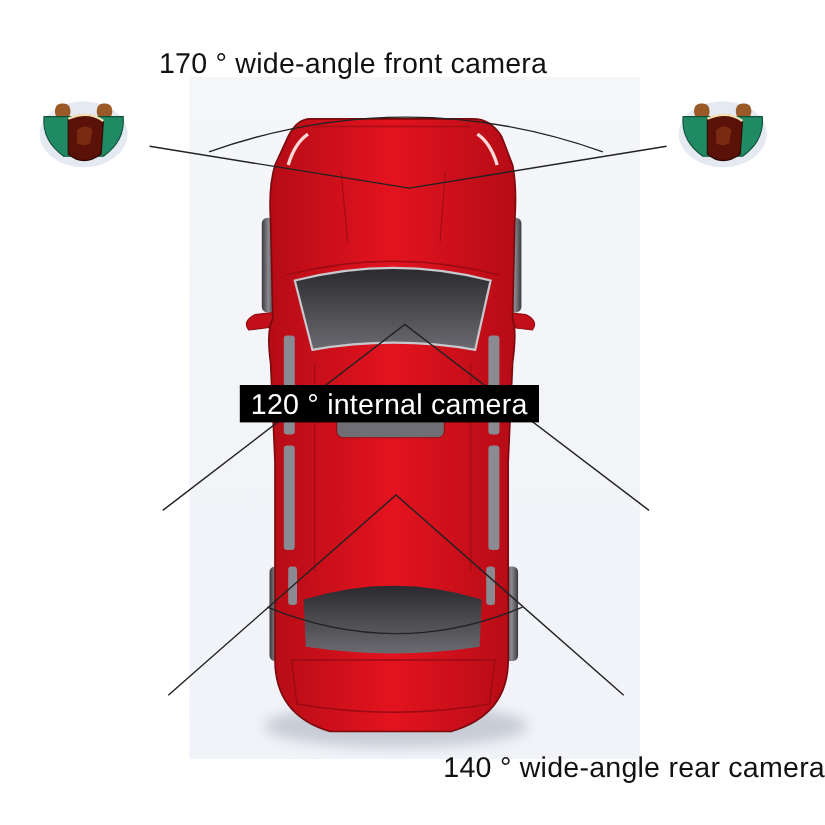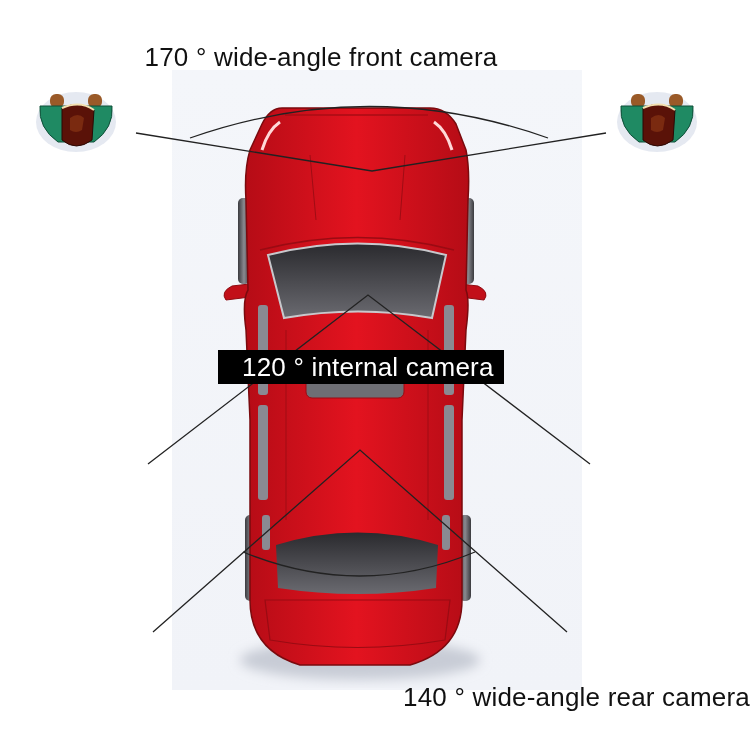--- a/index.html
+++ b/index.html
@@ -2,21 +2,21 @@
 <html><head>
   <meta charset="utf-8">
   <style>
     html, body { margin: 0; padding: 0; background: #ffffff; }
     .canvas { position: relative; width: 750px; height: 750px; overflow: hidden; background: #ffffff; font-family: "Liberation Sans", sans-serif; }
     .bg-panel { position: absolute; left: 172px; top: 70px; width: 410px; height: 620px; background: linear-gradient(180deg, #f4f6fa 0%, #f1f3f8 100%); }
     svg.scene { position: absolute; left: 0; top: 0; }
     .label { position: absolute; white-space: nowrap; color: #111; font-size: 26px; letter-spacing: 0.2px; }
     .label-front { left: 0; width: 642px; text-align: center; top: 42px; }
     .label-rear { left: 0; width: 750px; text-align: right; top: 682px; }
-    .label-internal { left: 218px; top: 350px; height: 34px; line-height: 34px; padding: 0 10px 0 24px; background: #000; color: #fff; font-size: 26px; }
+    .label-internal { left: 218px; top: 350px; height: 34px; line-height: 34px; padding: 0 10px 0 10px; background: #000; color: #fff; font-size: 26px; }
   </style>
 </head>
 <body>
 
 <div class="canvas">
   <div class="bg-panel"></div>
 
   <svg class="scene" width="750" height="750" viewBox="0 0 750 750">
     <defs>
       <linearGradient id="bodyGrad" x1="0" x2="1" y1="0" y2="0">

